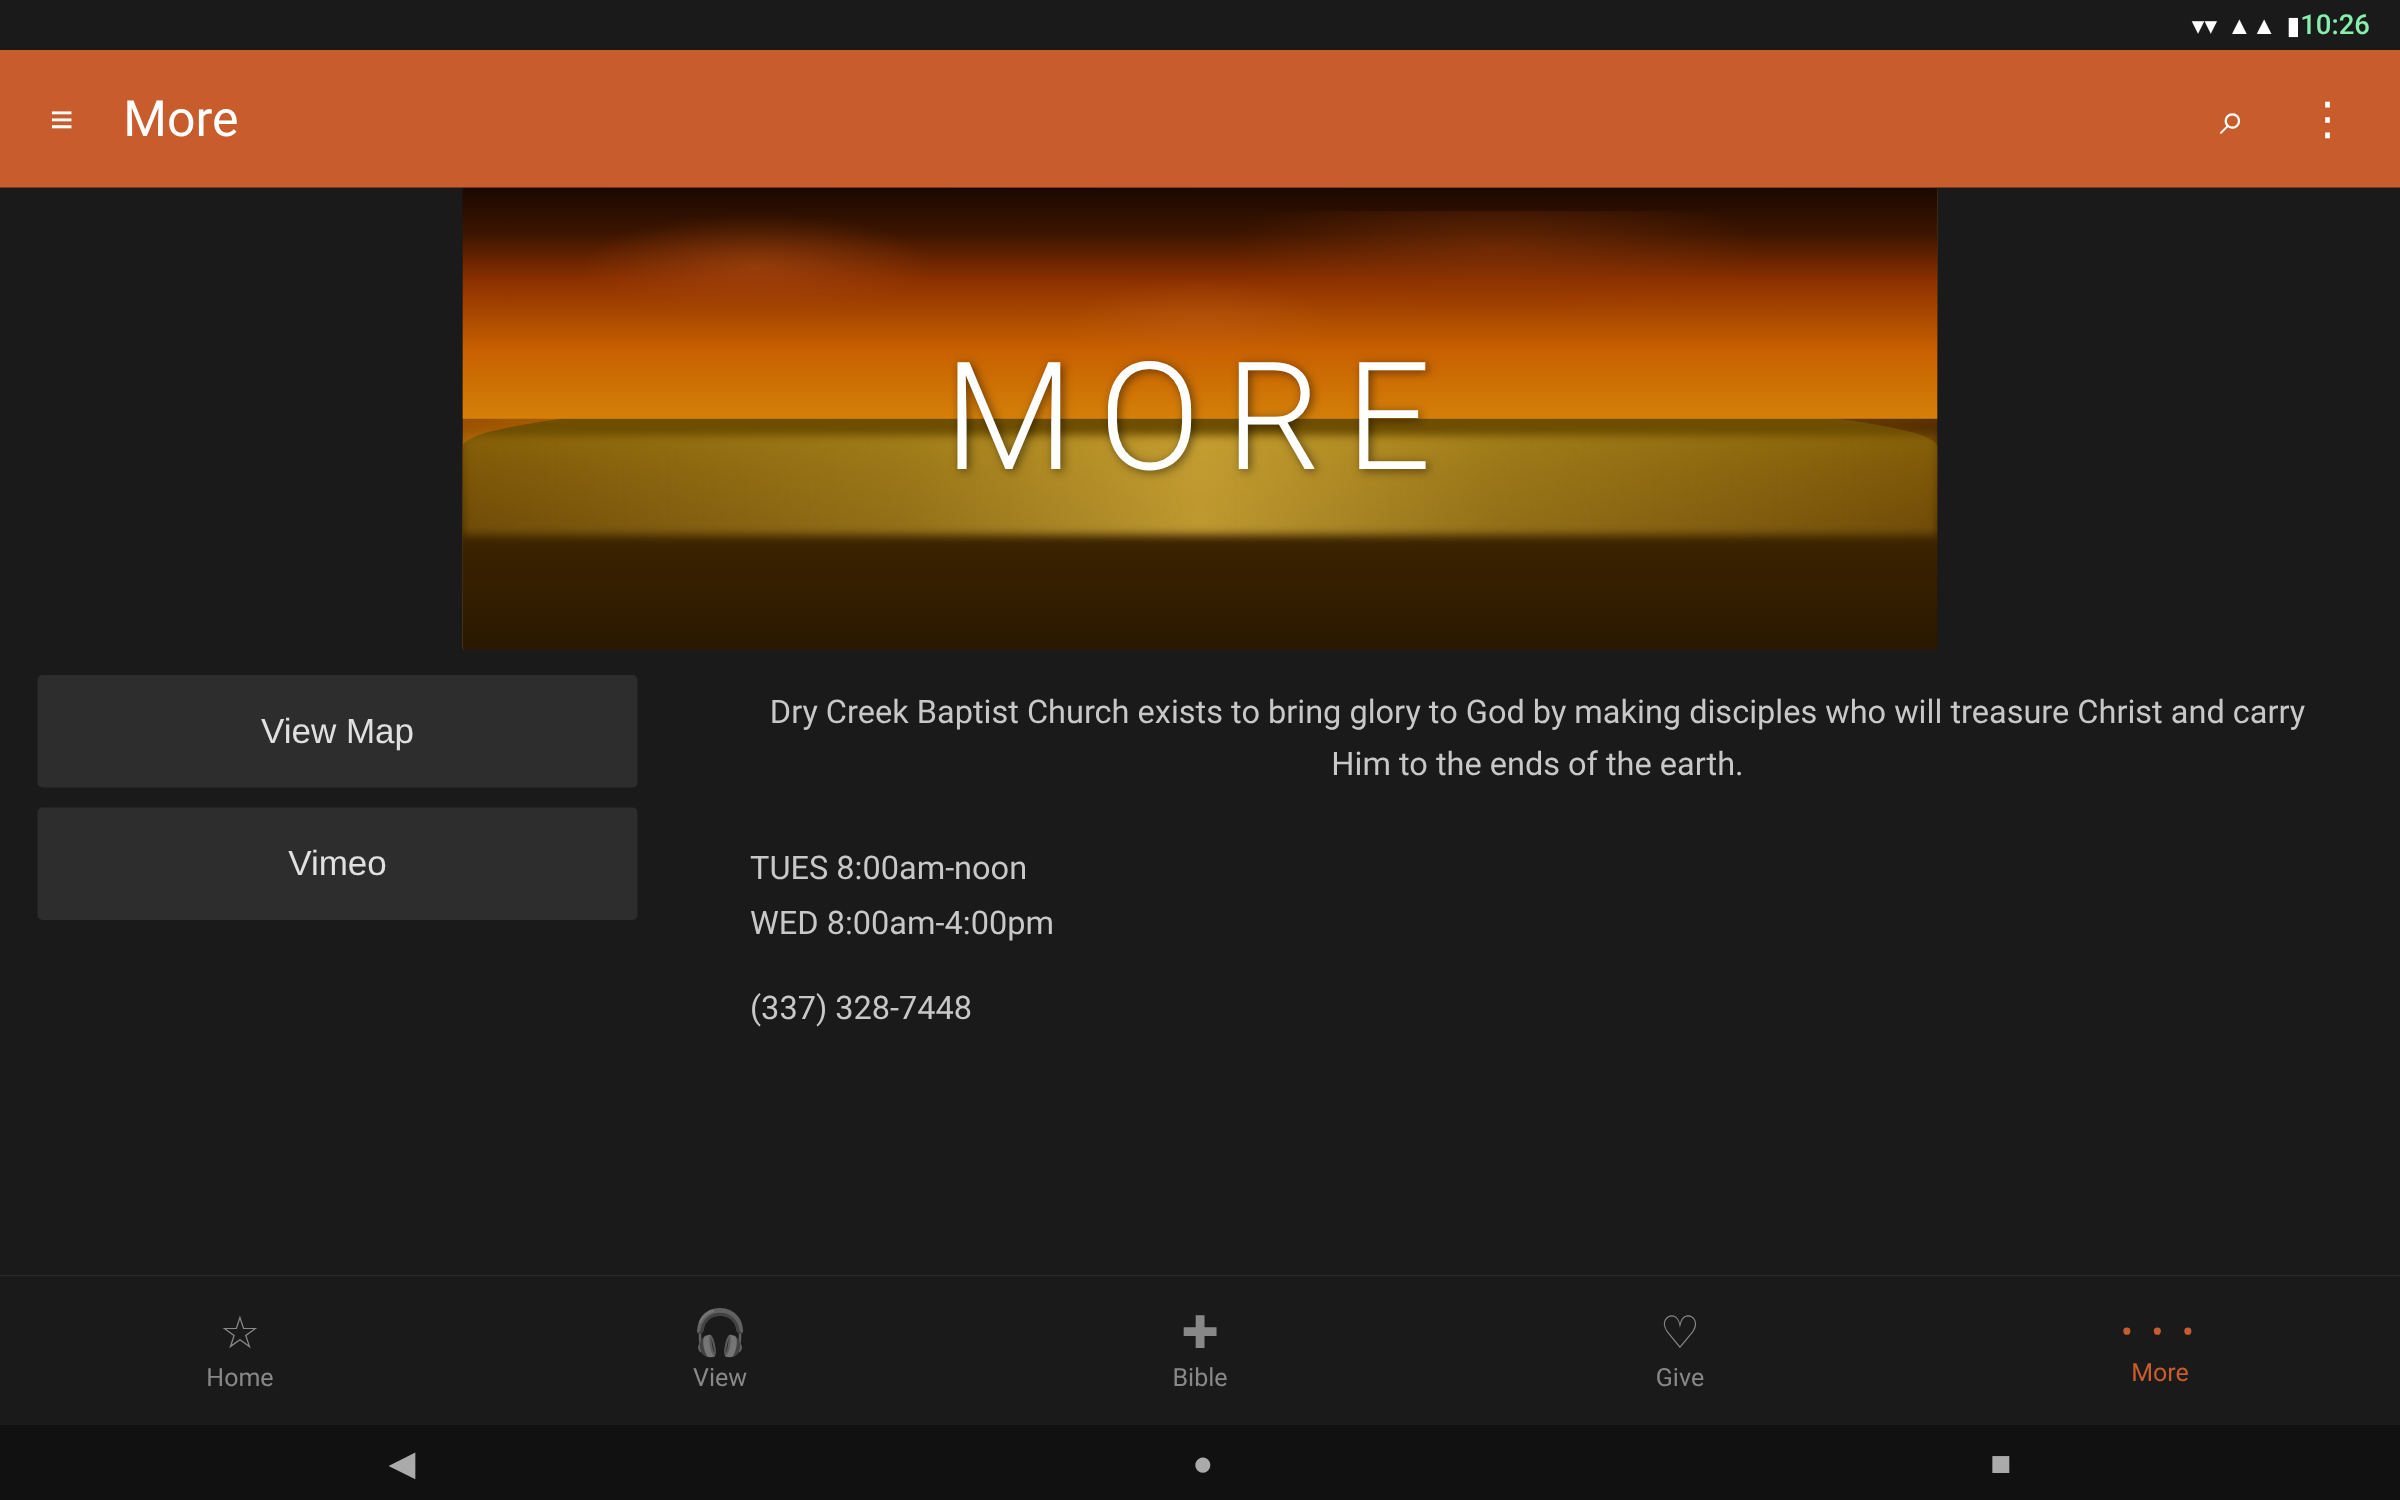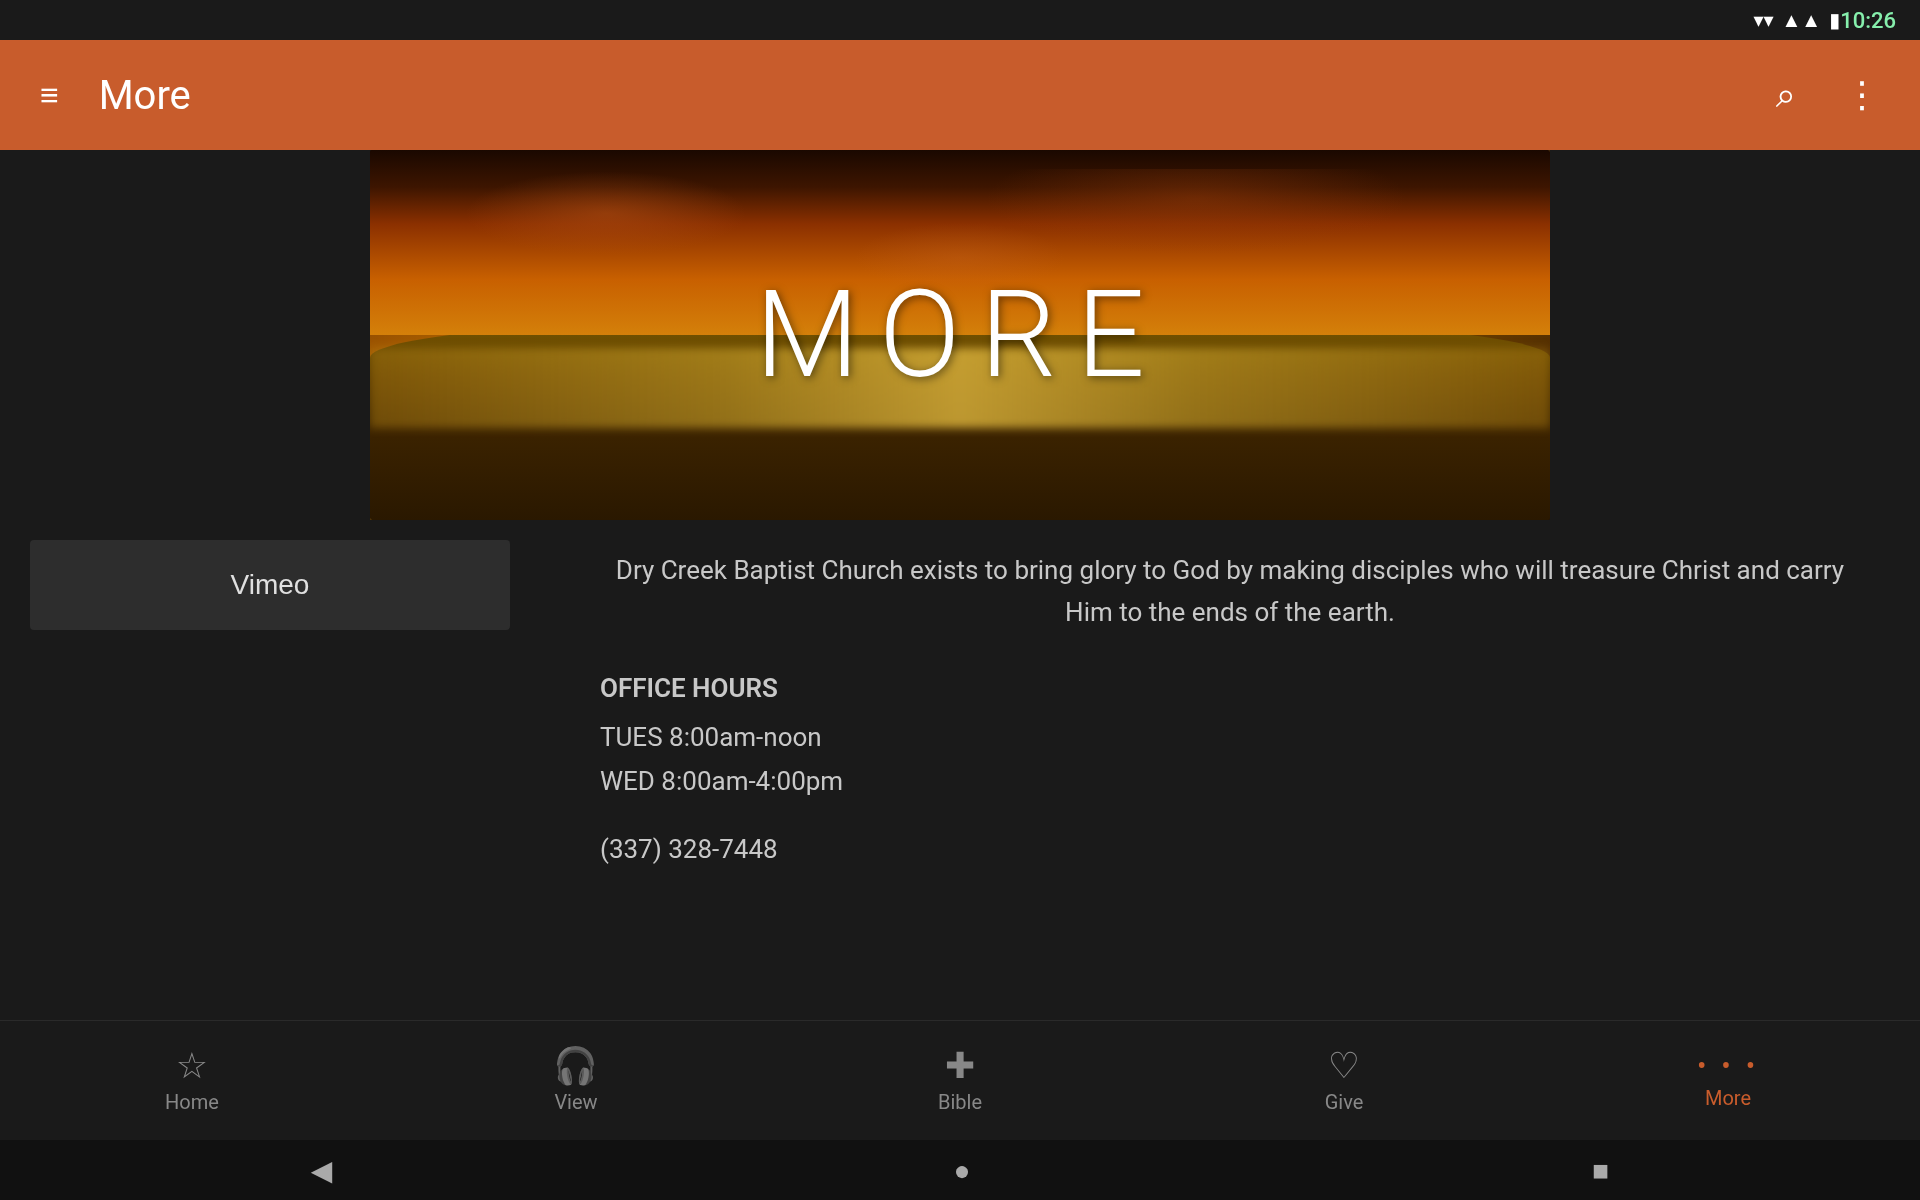--- a/index.html
+++ b/index.html
@@ -323,26 +323,26 @@
   <div class="hero-bg">
     <div class="hero-sky"></div>
     <div class="hero-clouds"></div>
     <span class="hero-text">MORE</span>
   </div>
 </div>
 
 <div class="main-content">
 
   <div class="left-panel">
+    <button class="action-button">View Map</button>
     <button class="action-button">Vimeo</button>
   </div>
 
   <div class="right-panel">
     <p class="church-description">Dry Creek Baptist Church exists to bring glory to God by making disciples who will treasure Christ and carry Him to the ends of the earth.</p>
-    <p class="office-hours-title">OFFICE HOURS</p>
     <p class="office-hours-line">TUES 8:00am-noon</p>
     <p class="office-hours-line">WED 8:00am-4:00pm</p>
     <p class="phone-number">(337) 328-7448</p>
   </div>
 </div>
 
 <div class="bottom-nav">
   <div class="nav-item">
     <span class="nav-icon">☆</span>
     <span class="nav-label">Home</span>

